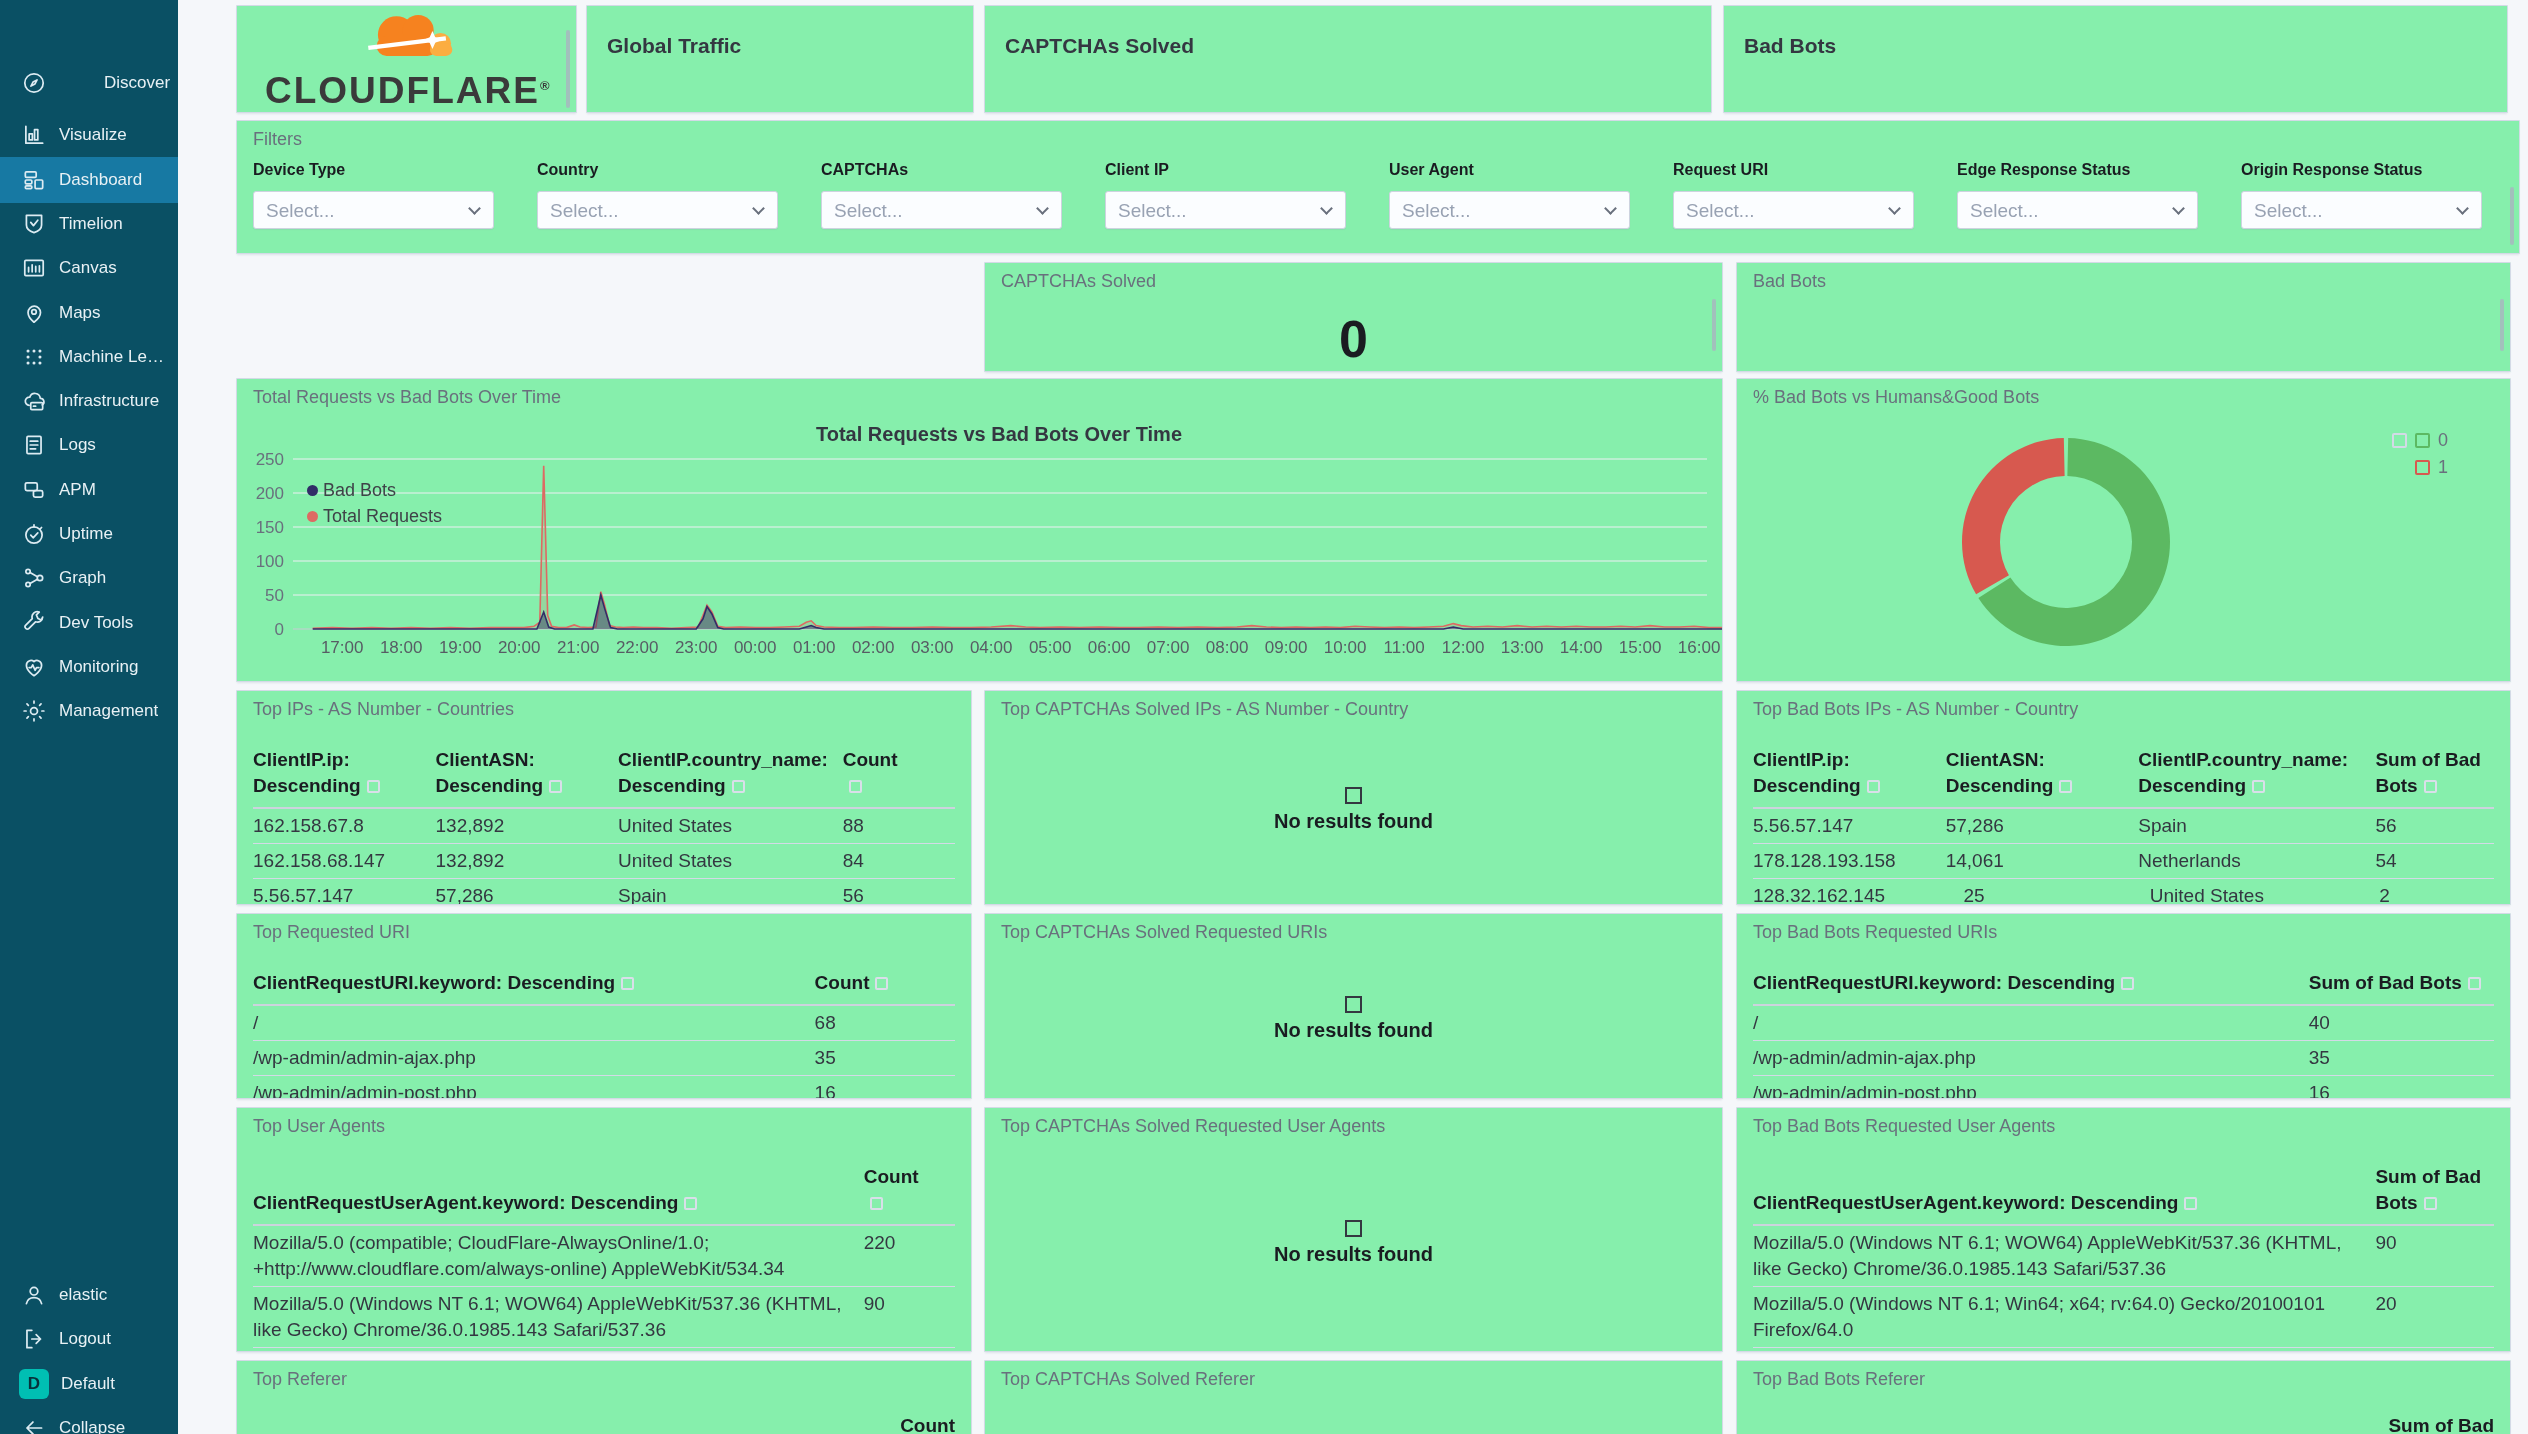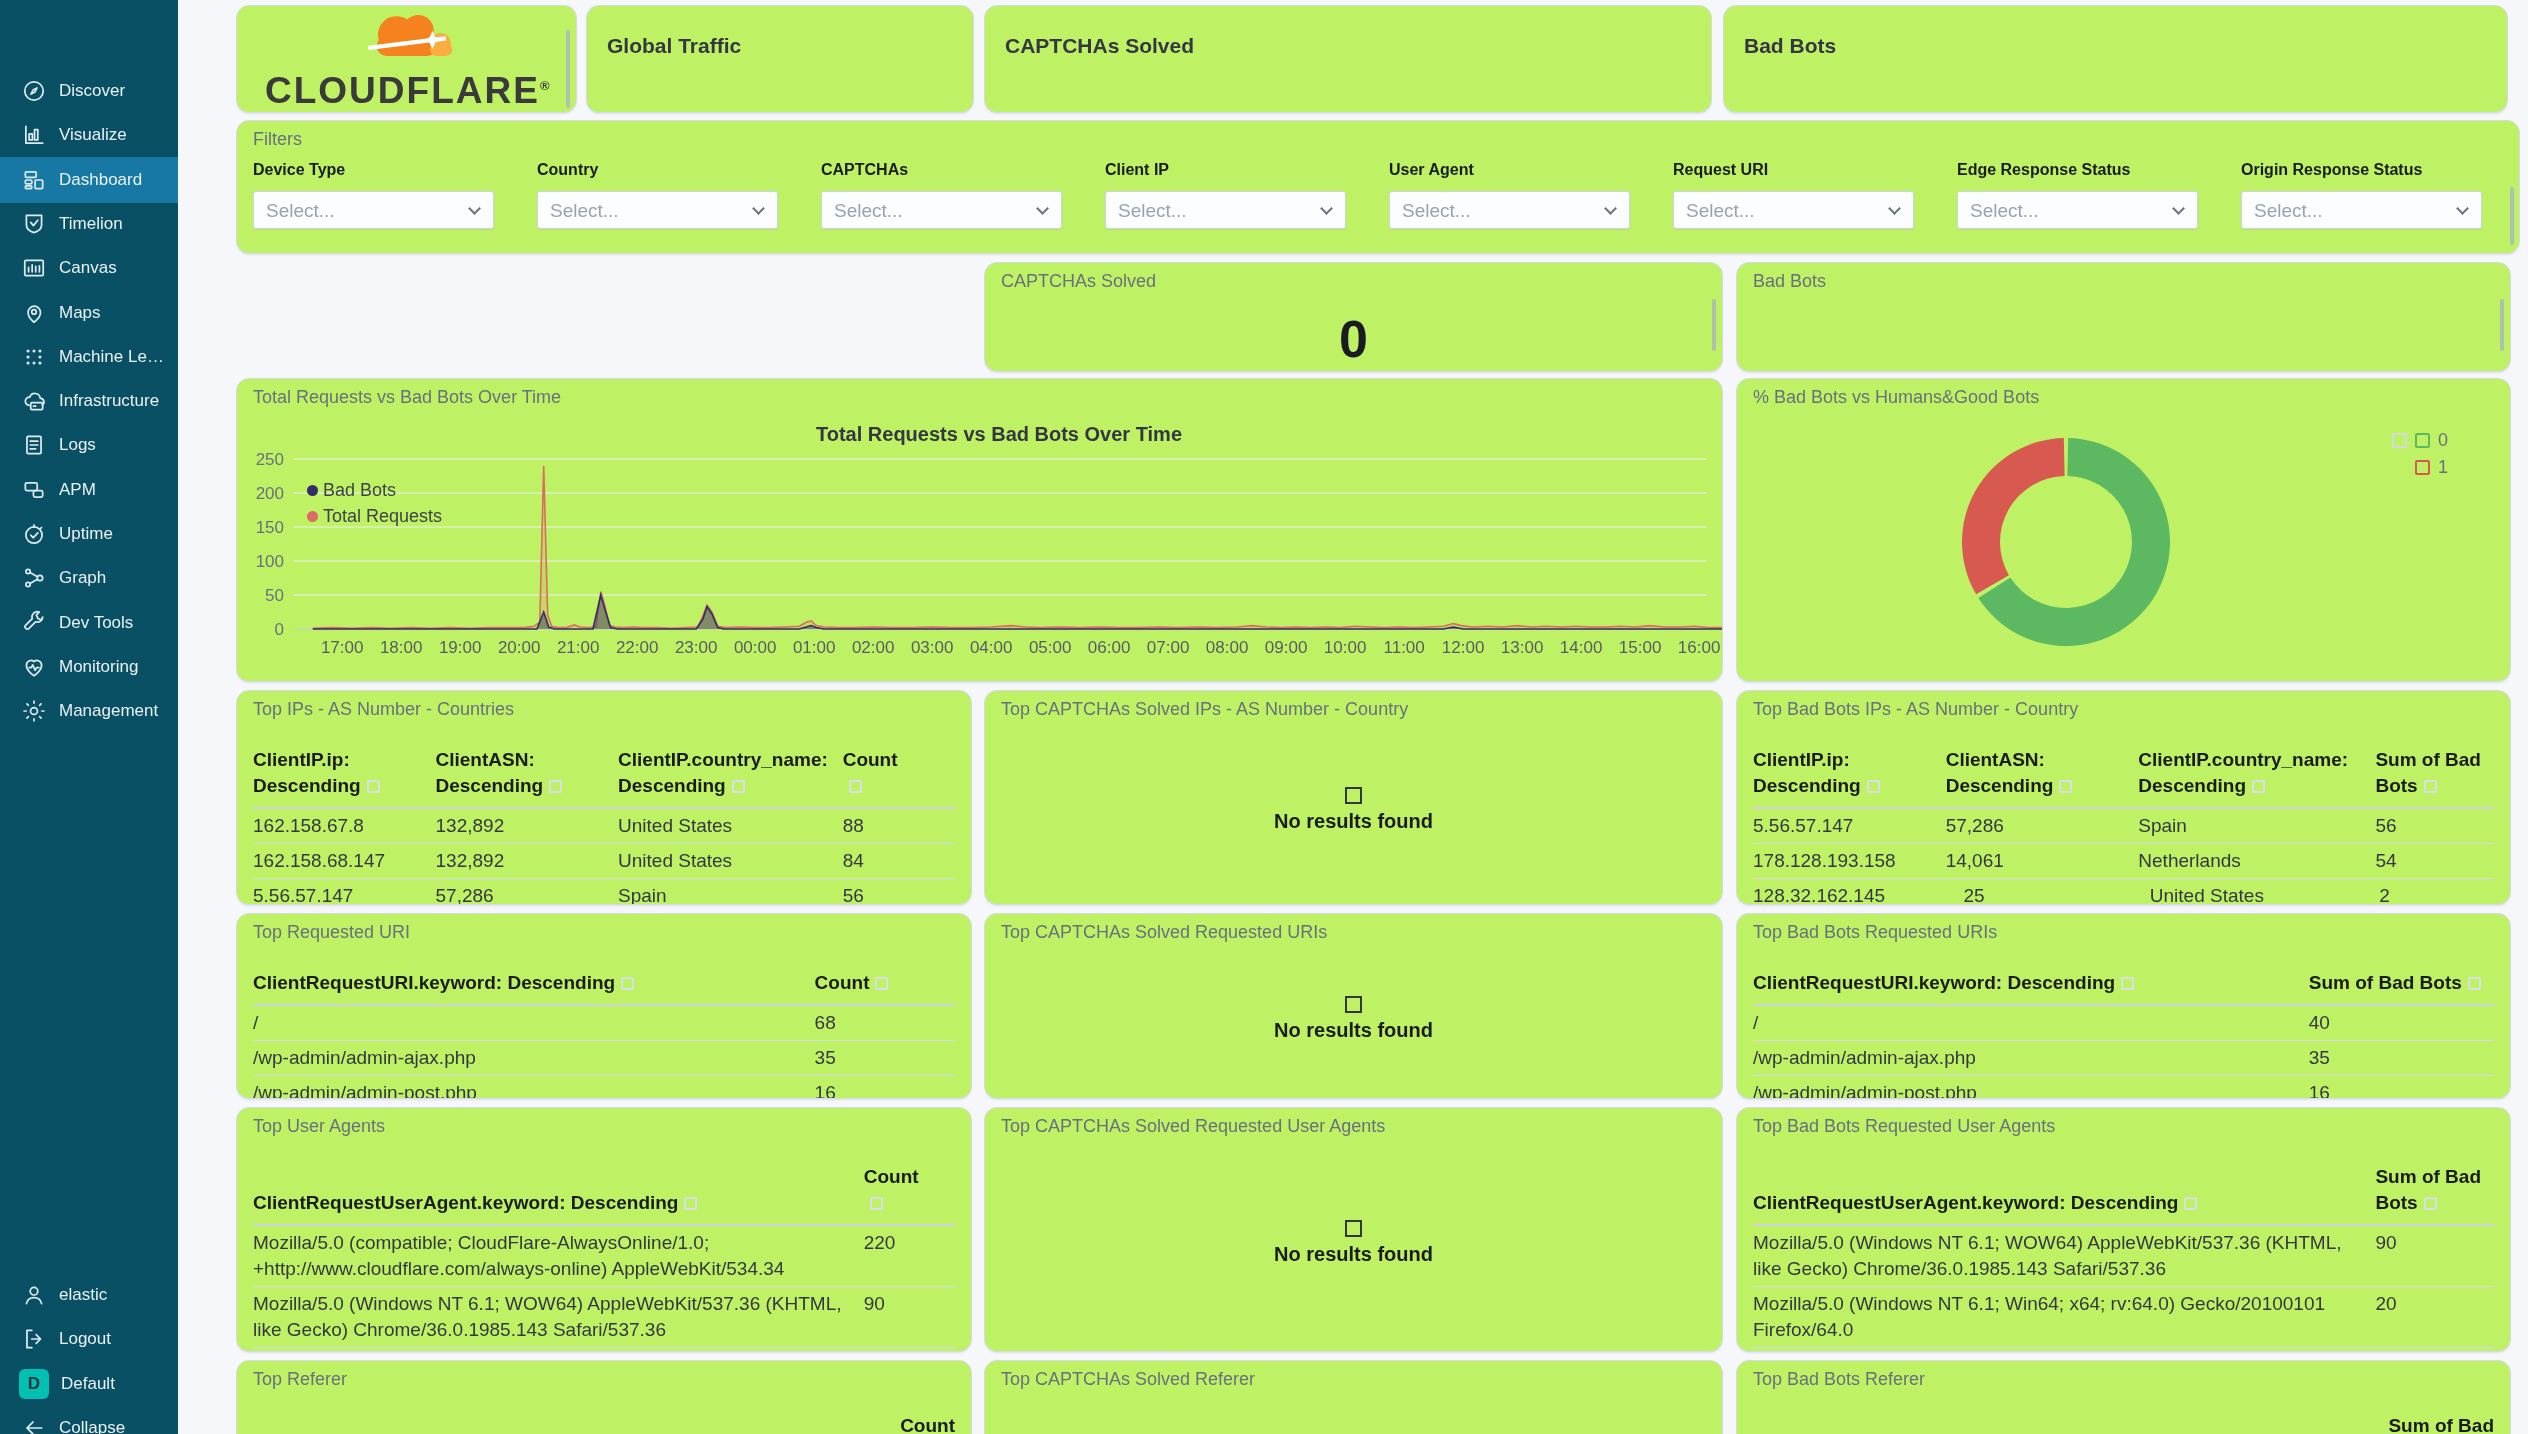--- a/index.html
+++ b/index.html
@@ -11,21 +11,21 @@
   .sidebar { position:absolute; left:0; top:0; width:178px; height:1434px; background:#0a5064; z-index:5; }
   .nav-item { position:absolute; left:0; width:178px; height:46px; display:flex; align-items:center; cursor:pointer; color:#e8f1f5; }
   .nav-item.active { background:#1779a3; }
   .nav-icon { width:26px; height:26px; margin-left:21px; flex:0 0 26px; color:#dcebf2; }
   .nav-icon svg { width:26px; height:26px; display:block; }
   .nav-label { margin-left:12px; font-size:17px; white-space:nowrap; overflow:hidden; }
   .space-badge { width:30px; height:30px; margin-left:19px; flex:0 0 30px; background:#00bfb3; color:#07323c; border-radius:6px; display:flex; align-items:center; justify-content:center; font-weight:700; font-size:17px; }
 
   
   .content { position:absolute; left:178px; top:0; width:2350px; height:1434px; background:#f5f7fa; }
-  .panel { position:absolute; background:#bef264; border:1px solid #d3dae6; border-radius:13px; box-shadow:0 2px 2px -1px rgba(152,162,179,.25); overflow:hidden;padding-left:28px; }
+  .panel { position:absolute; background:#86efac; border:1px solid #d3dae6; border-radius:1px; box-shadow:0 2px 2px -1px rgba(152,162,179,.25); overflow:hidden;padding-left:28px; }
   .panel-title { position:absolute; left:16px; top:8px; font-size:18px; color:#69707d; white-space:nowrap; }
   .md-title { position:absolute; left:20px; top:28px; font-size:21px; font-weight:700; color:#343741; }
   .vmark { position:absolute; width:4px; background:#a9b4c1; border-radius:2px; opacity:.8; }
 
   
   #p-cf     { left:58px;  top:5px; width:341px; height:108px; }
   #p-gt     { left:408px; top:5px; width:388px; height:108px; }
   #p-cs     { left:806px; top:5px; width:728px; height:108px; }
   #p-bb     { left:1545px;top:5px; width:785px; height:108px; }
   .cf-wrap { position:absolute; left:24px; top:2px; width:300px; height:104px; }
@@ -90,21 +90,21 @@
   text.ax { font-size:17px; fill:#69707d; }
   text.axx { font-size:17px; fill:#575c64; }
 </style>
 </head>
 <body>
 
 <div class="page">
 
   <aside class="sidebar">
     <div id="nav-main">
-        <div class="nav-item" style="top: 68px;">
+        <div class="nav-item" style="top: 60px; gap: 45px;">
           <span class="nav-icon">
             <svg viewBox="0 0 24 24" fill="none" stroke="currentColor" stroke-width="1.6" stroke-linecap="round" stroke-linejoin="round">
               <circle cx="12" cy="12" r="8.5"></circle>
               <path d="M14.8 9.2l-1.9 3.7-3.7 1.9 1.9-3.7z"></path>
             </svg>
           </span>
           <span class="nav-label">Discover</span>
         </div>
         <div class="nav-item" style="top: 112.3px;">
           <span class="nav-icon">

